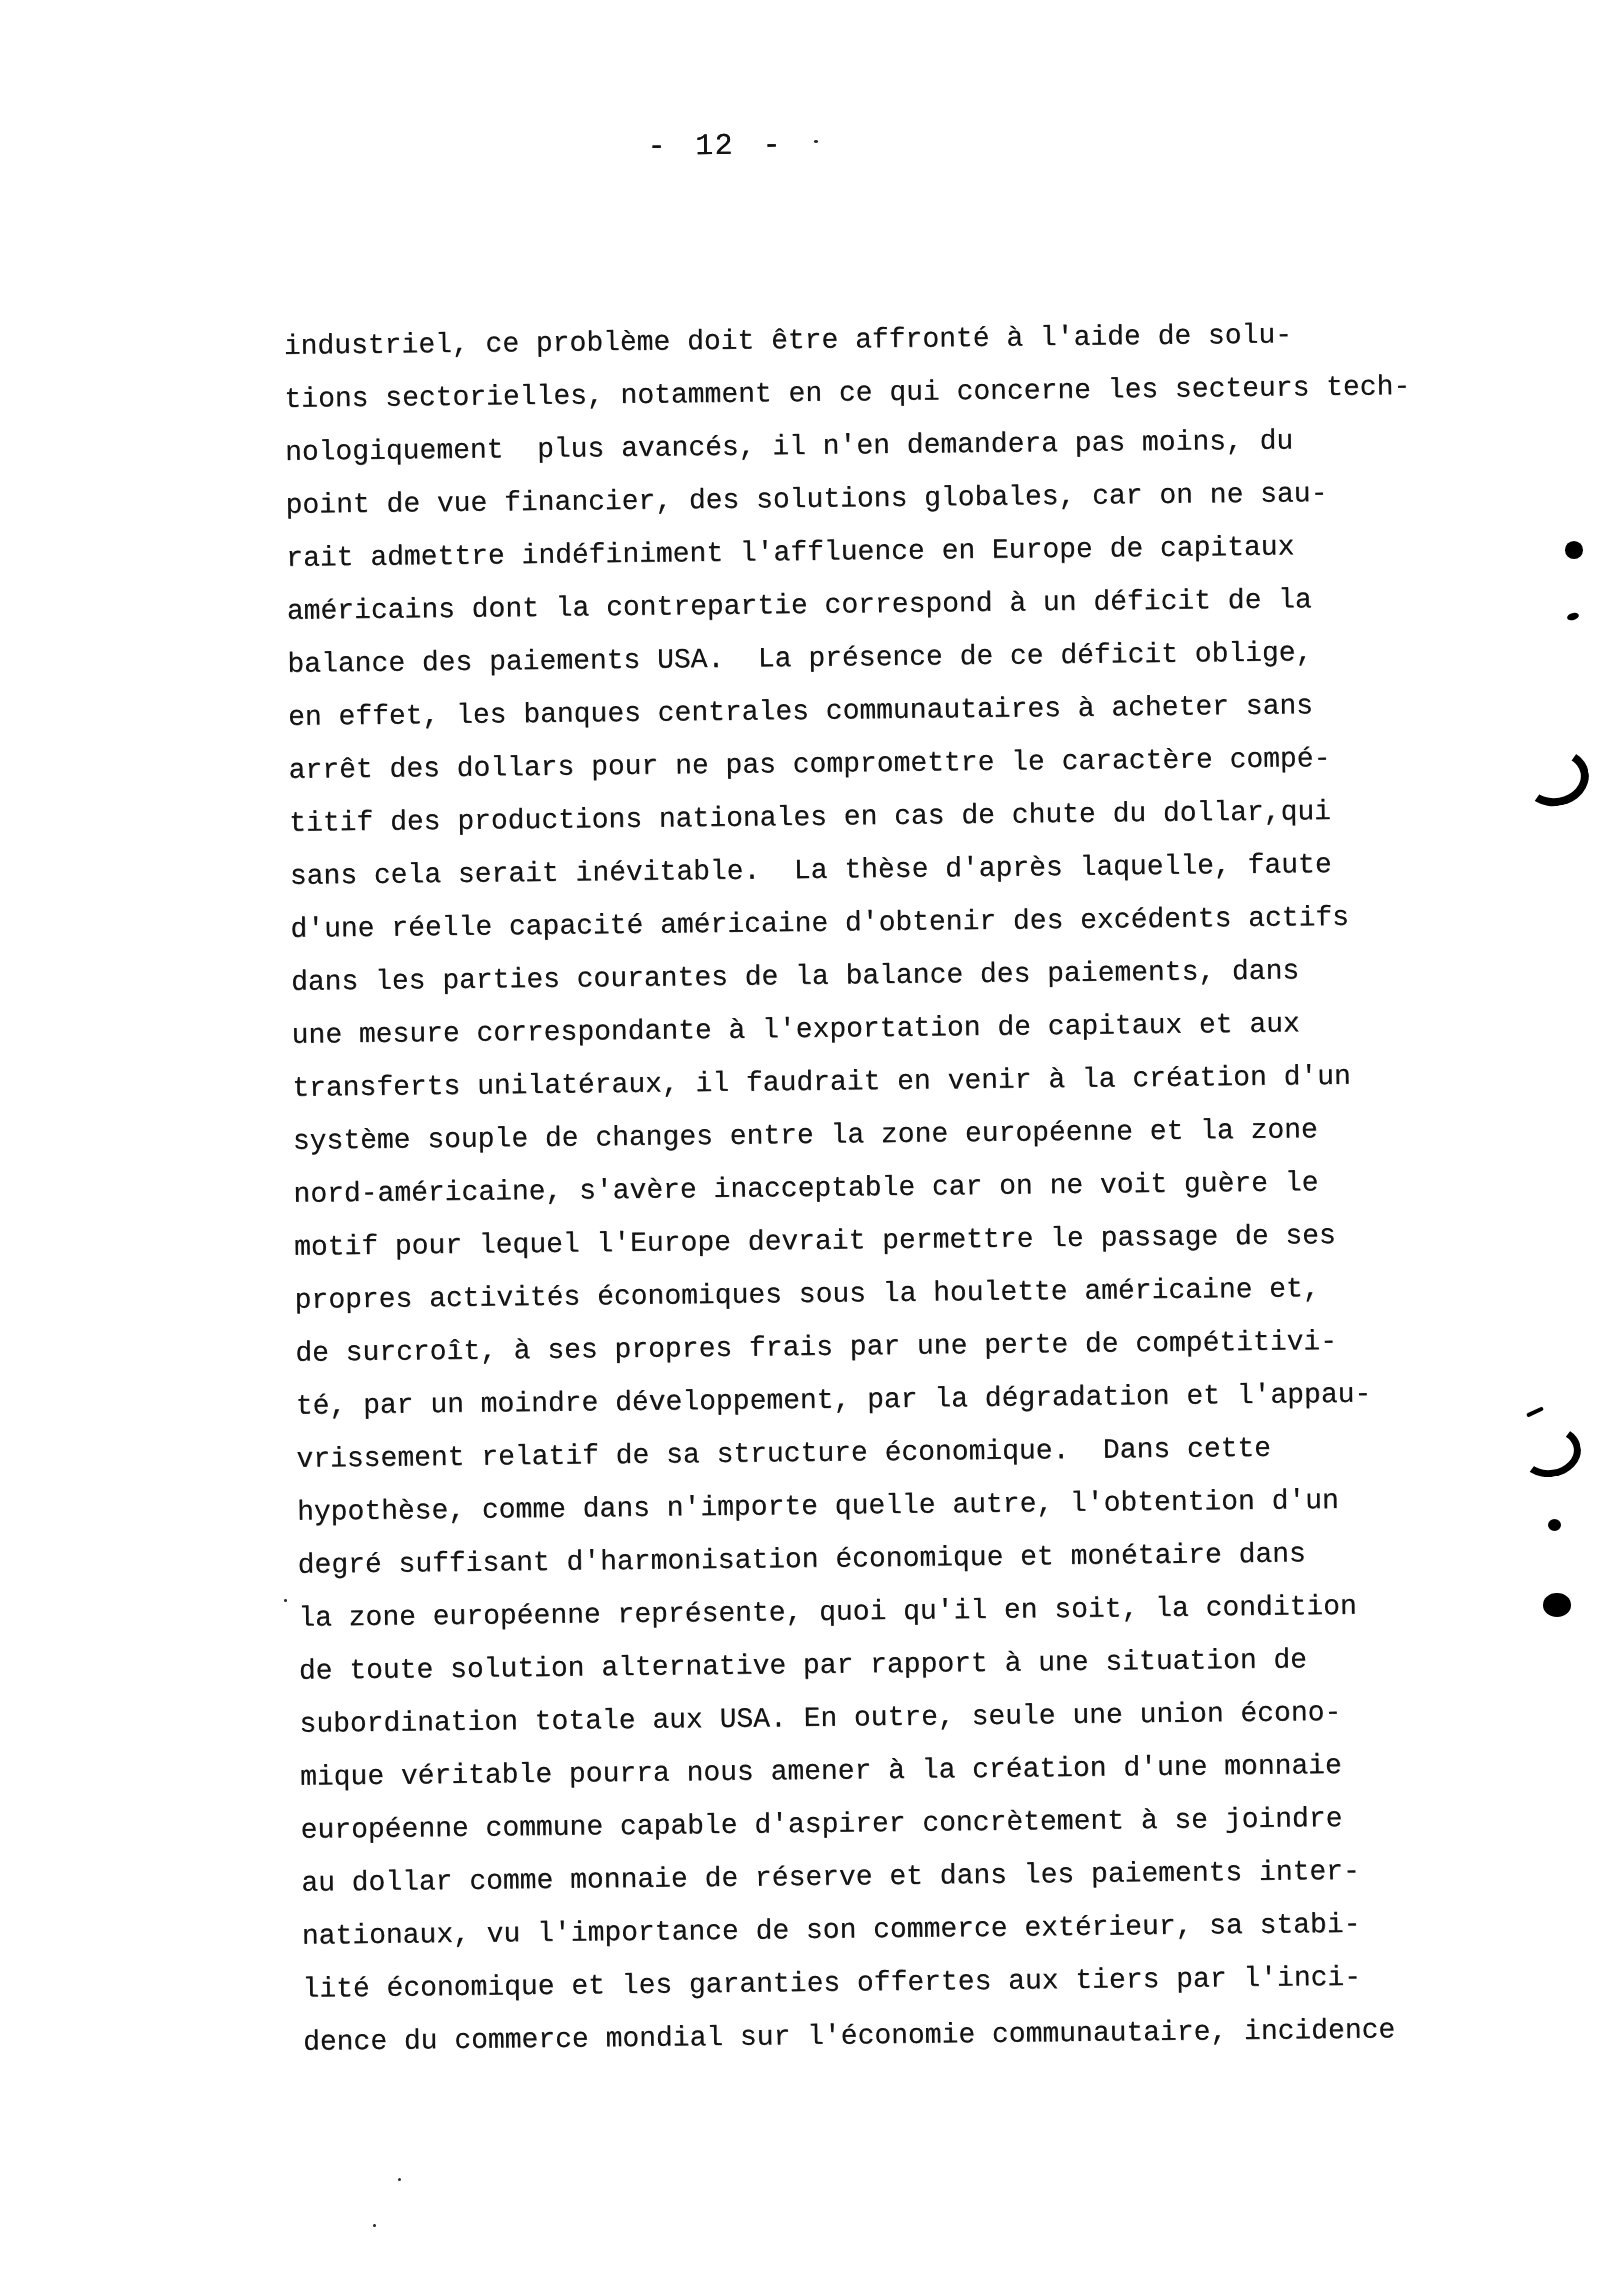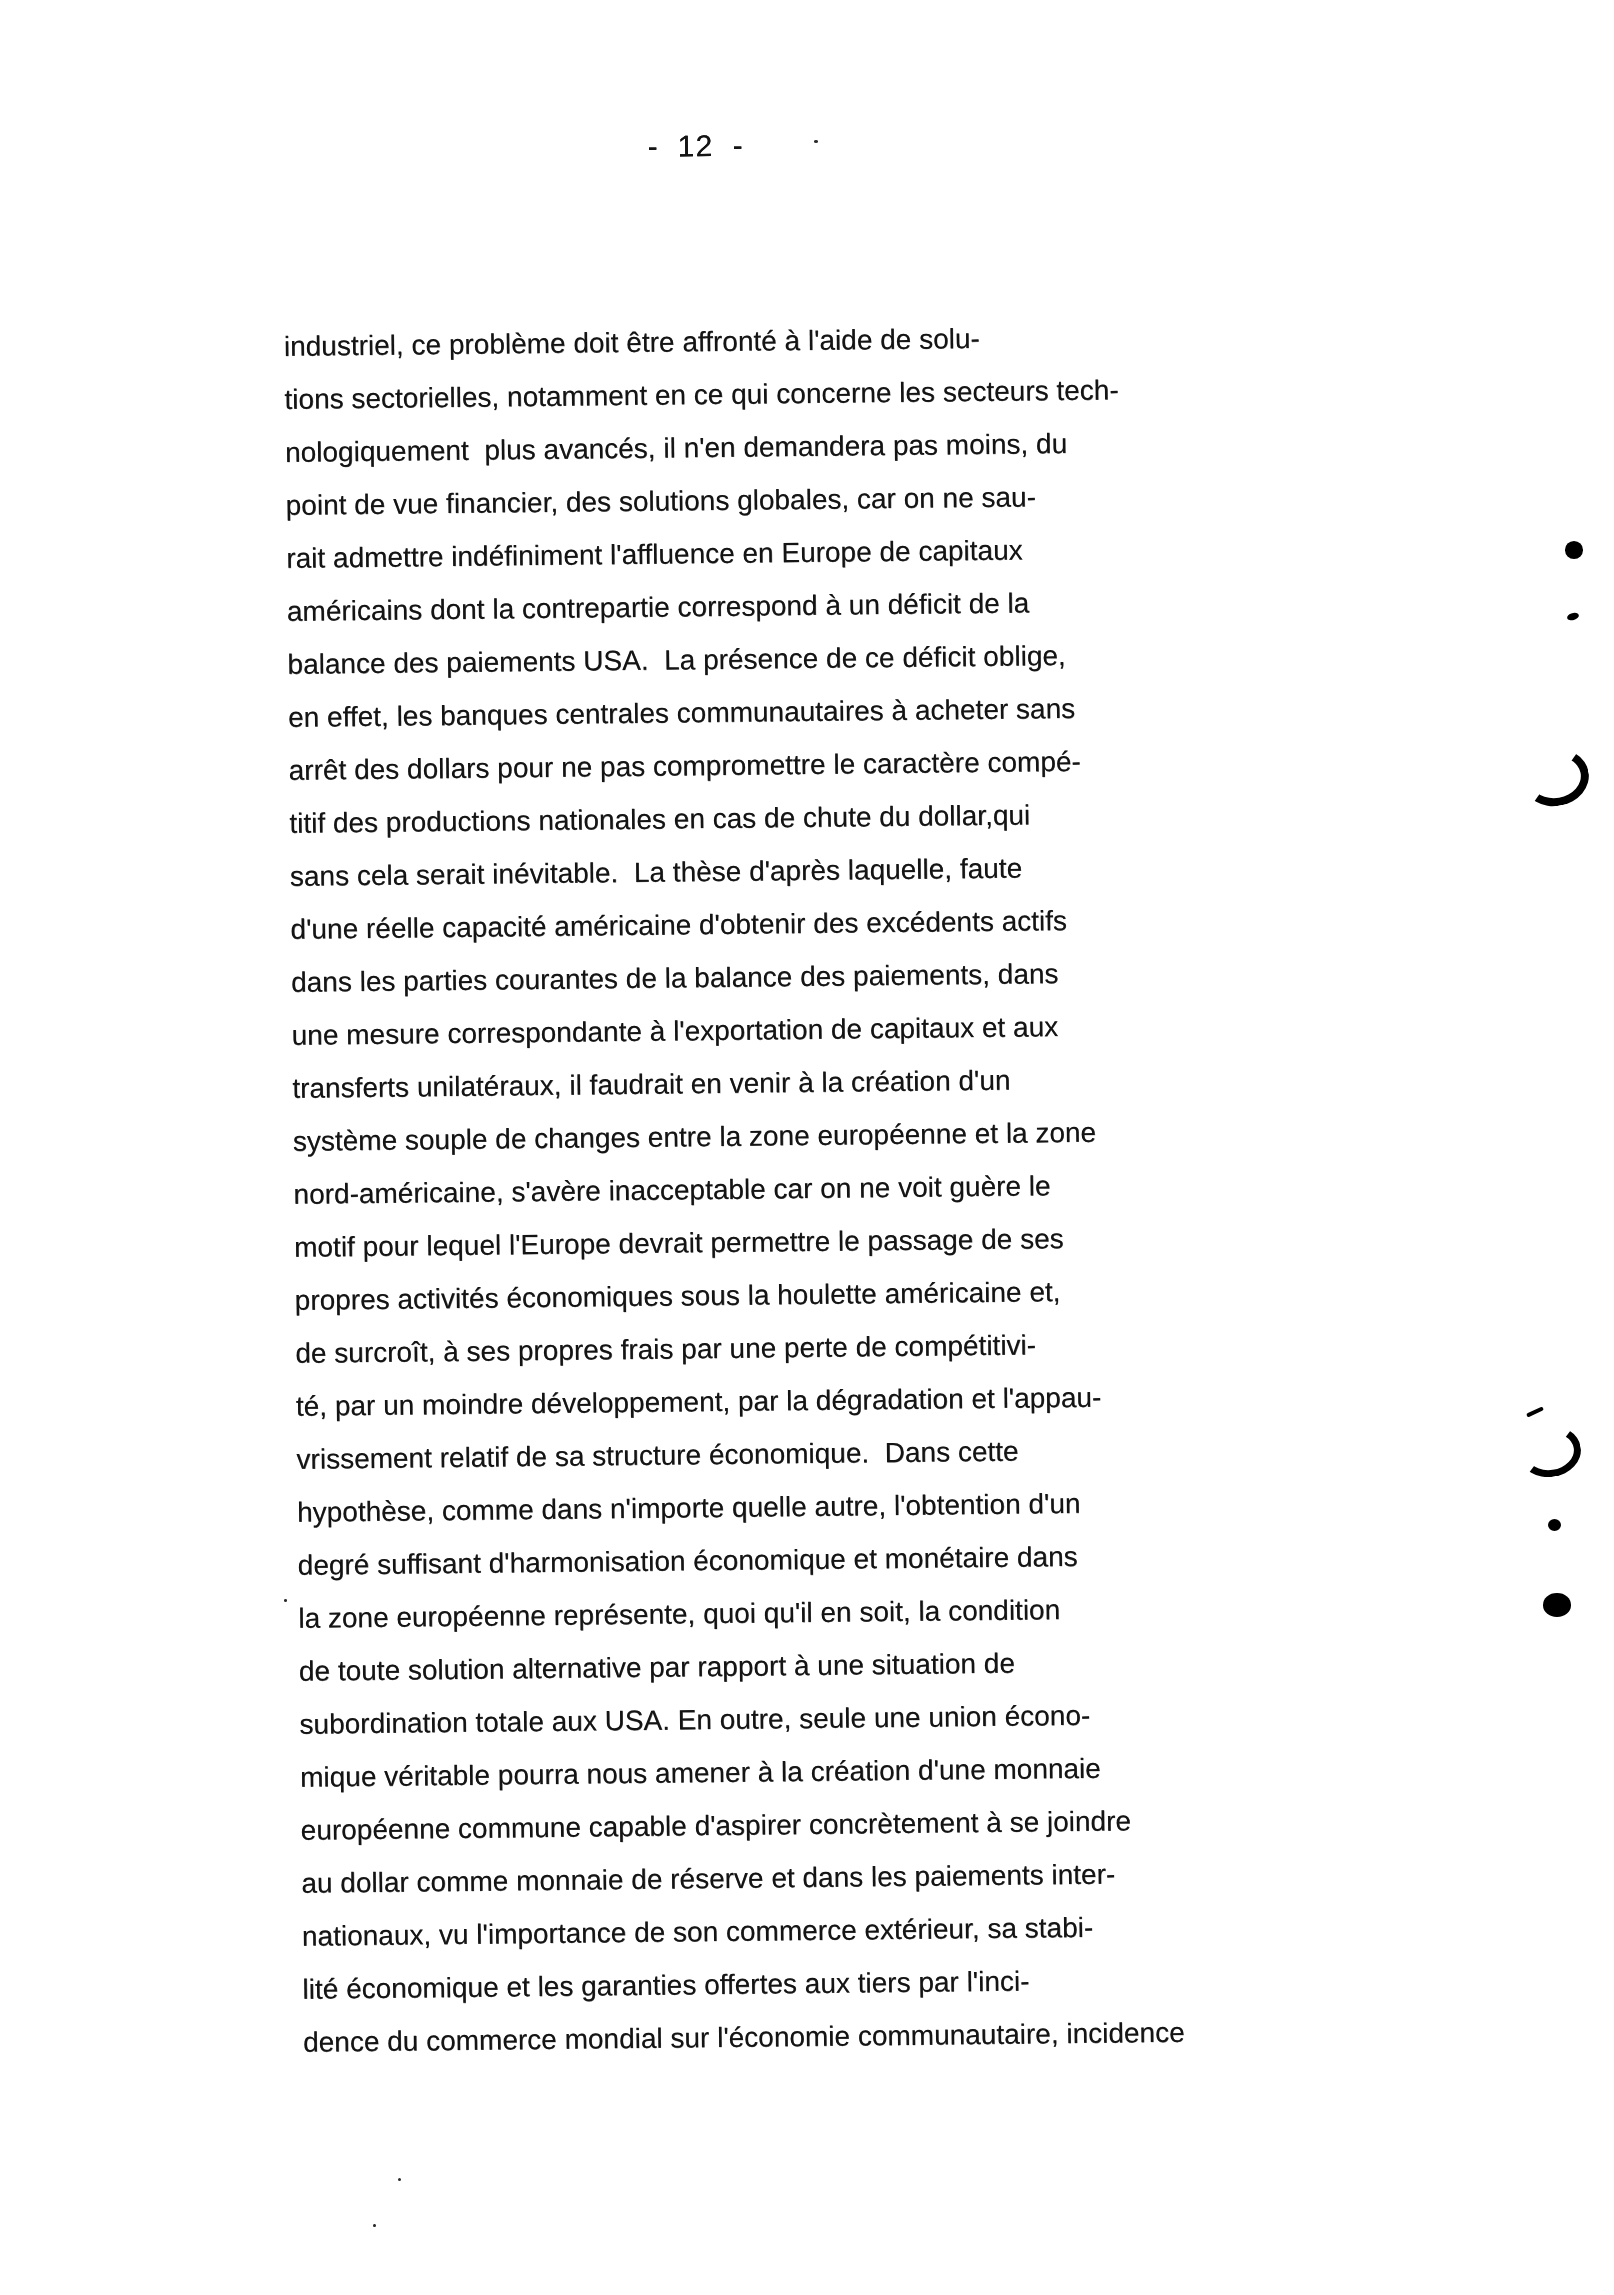--- a/index.html
+++ b/index.html
@@ -6,21 +6,21 @@
     margin: 0;
     padding: 0;
     background: #ffffff;
   }
   .page {
     position: relative;
     width: 1614px;
     height: 2295px;
     background: #ffffff;
     overflow: hidden;
-    font-family: Liberation Sans, sans-serif;
+    font-family: Liberation Mono, monospace;
     color: #141414;
   }
   
   .scan-layer {
     position: absolute;
     left: 0; top: 0;
     width: 1614px;
     height: 2295px;
     transform: rotate(-0.65deg);
     transform-origin: 50% 50%;

